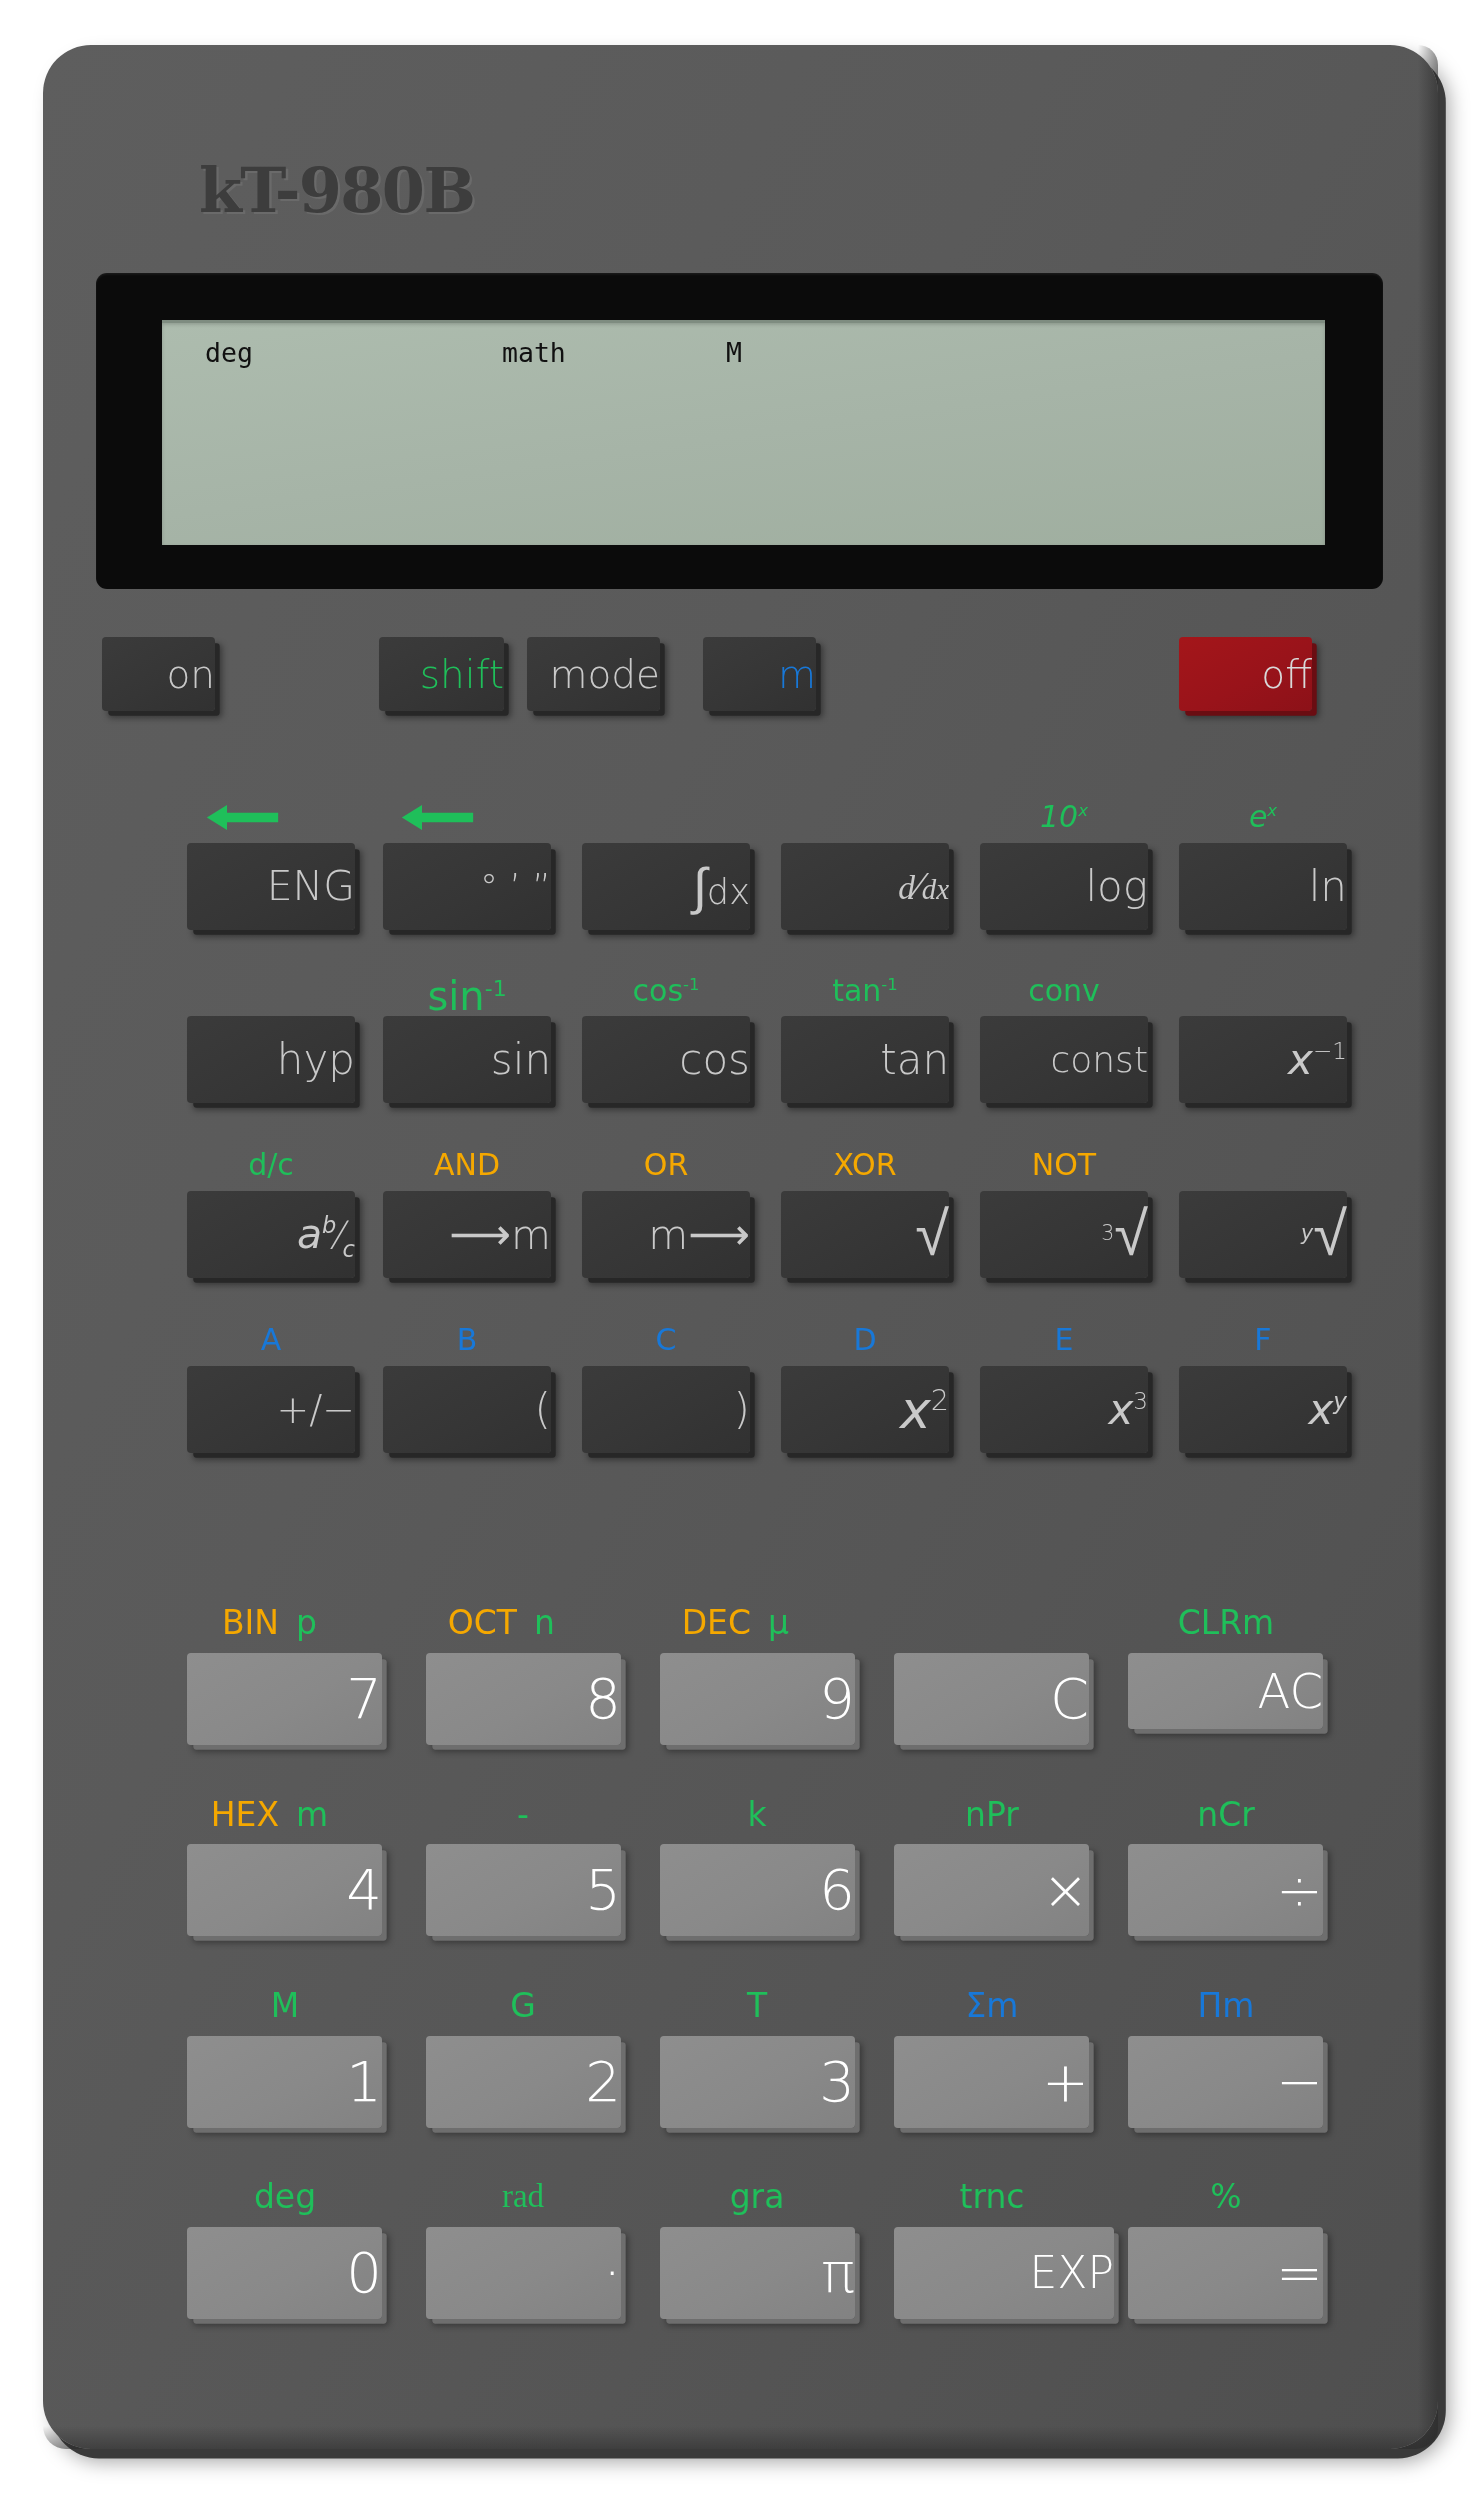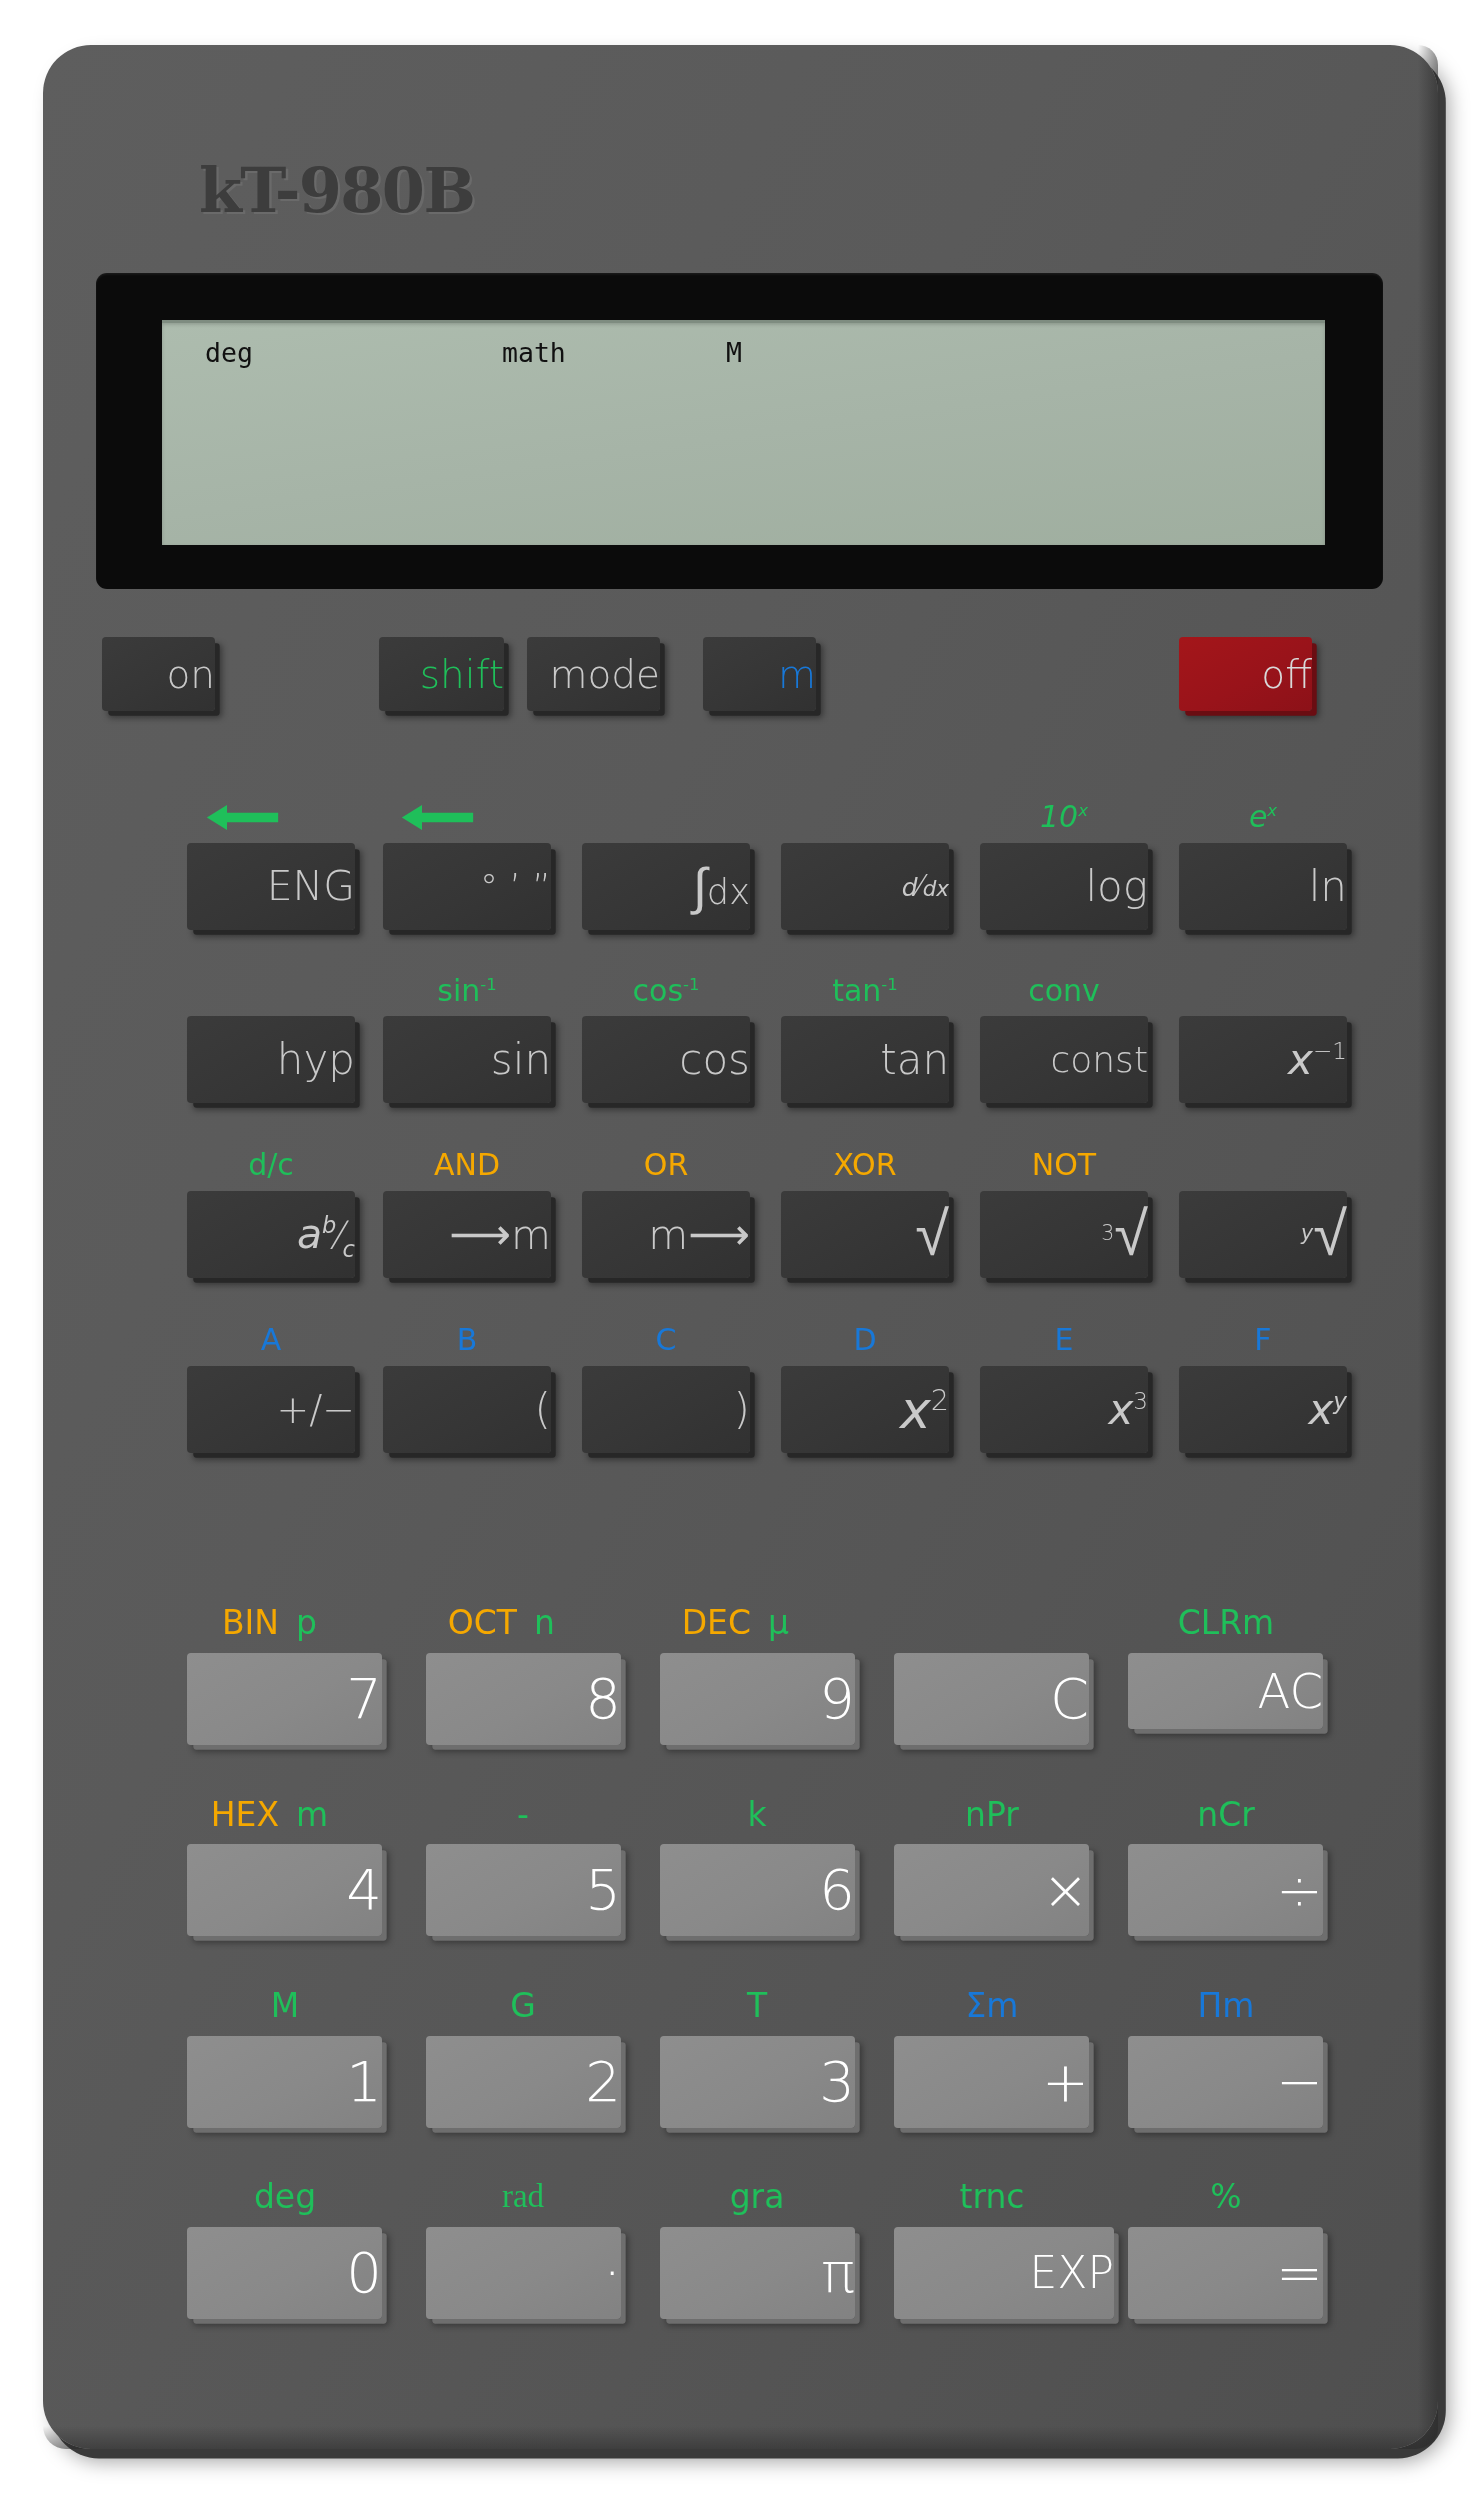--- a/index.html
+++ b/index.html
@@ -218,34 +218,34 @@
           <path d="M2 20 L28 4 L28 14 L94 14 L94 26 L28 26 L28 36 Z" fill="#1fbf5a"></path>
         </svg>
       </div>
       <div class="key dark" style="left: 340px; top: 798px; width: 168px; height: 87px;">
         <span class="key-label" style="font-size: 36px;">° ’ ”</span>
       </div>
       <div class="key dark" style="left: 539px; top: 798px; width: 168px; height: 87px;">
         <span class="key-label" style="font-size: 41px;"><span style="font-size:1.25em">∫</span><span style="font-size:.86em">dx</span></span>
       </div>
       <div class="key dark" style="left: 738px; top: 798px; width: 168px; height: 87px;">
-        <span class="key-label" style="font-size: 29px;"><span class="ital" style="font-size:.86em">d</span><span style="font-size:1.05em">⁄</span><span class="ital" style="font-size:.74em">dx</span></span>
+        <span class="key-label" style="font-size: 39px; font-family: Liberation Serif, serif;"><span class="ital" style="font-size:.86em">d</span><span style="font-size:1.05em">⁄</span><span class="ital" style="font-size:.74em">dx</span></span>
       </div>
       <div class="sec-label sec-green" style="font-size: 30px; font-style: italic; left: 1021px; transform: translateX(-50%); top: 757px;"><span class="ital">10</span><sup class="ital">x</sup></div>
       <div class="key dark" style="left: 937px; top: 798px; width: 168px; height: 87px;">
         <span class="key-label" style="font-size: 42px;">log</span>
       </div>
       <div class="sec-label sec-green" style="font-size: 30px; font-style: italic; left: 1220px; transform: translateX(-50%); top: 757px;"><span class="ital">e</span><sup class="ital">x</sup></div>
       <div class="key dark" style="left: 1136px; top: 798px; width: 168px; height: 87px;">
         <span class="key-label" style="font-size: 42px;">ln</span>
       </div>
       <div class="key dark" style="left: 144px; top: 971px; width: 168px; height: 87px;">
         <span class="key-label" style="font-size: 42px;">hyp</span>
       </div>
-      <div class="sec-label sec-green" style="font-size: 30px; font-style: normal; left: 424px; transform: translateX(-50%); top: 931px;">sin<sup>-1</sup></div>
+      <div class="sec-label sec-green" style="font-size: 40px; font-style: normal; left: 424px; transform: translateX(-50%); top: 931px;">sin<sup>-1</sup></div>
       <div class="key dark" style="left: 340px; top: 971px; width: 168px; height: 87px;">
         <span class="key-label" style="font-size: 42px;">sin</span>
       </div>
       <div class="sec-label sec-green" style="font-size: 30px; font-style: normal; left: 623px; transform: translateX(-50%); top: 931px;">cos<sup>-1</sup></div>
       <div class="key dark" style="left: 539px; top: 971px; width: 168px; height: 87px;">
         <span class="key-label" style="font-size: 42px;">cos</span>
       </div>
       <div class="sec-label sec-green" style="font-size: 30px; font-style: normal; left: 822px; transform: translateX(-50%); top: 931px;">tan<sup>-1</sup></div>
       <div class="key dark" style="left: 738px; top: 971px; width: 168px; height: 87px;">
         <span class="key-label" style="font-size: 42px;">tan</span>

